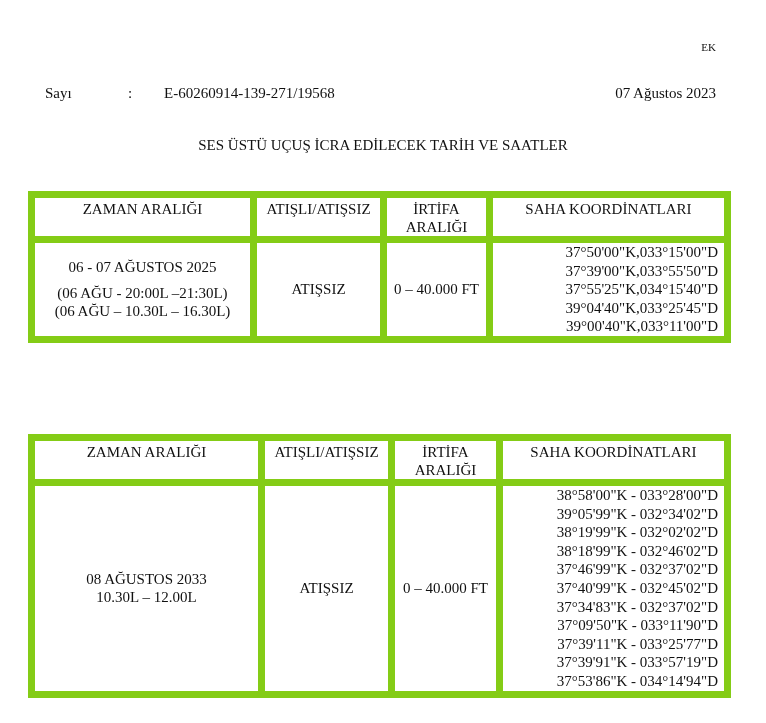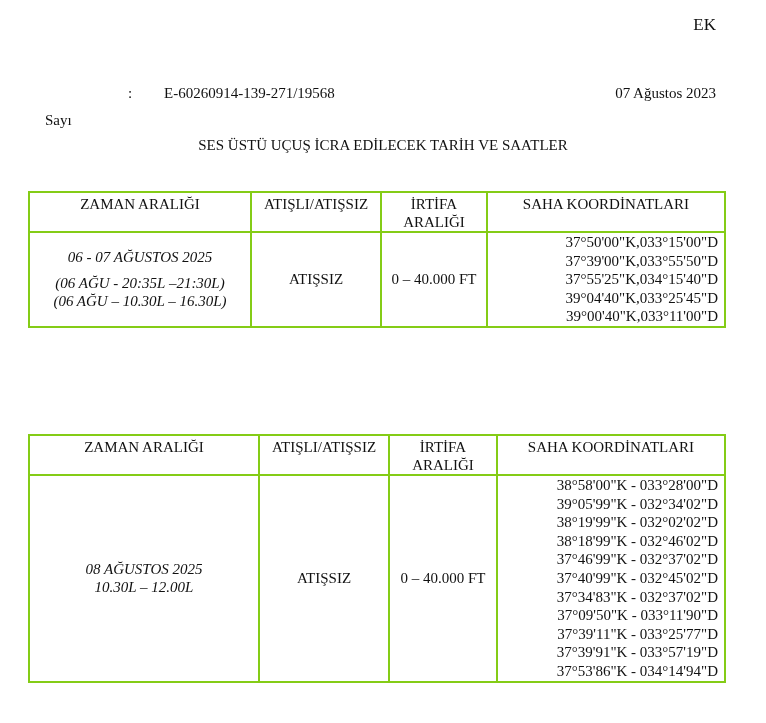--- a/index.html
+++ b/index.html
@@ -2,46 +2,46 @@
 <html><head>
 <meta charset="utf-8">
 <style>
   html, body { margin: 0; padding: 0; background: #ffffff; }
   body {
     width: 766px; height: 723px; position: relative; overflow: hidden;
     font-family: "Liberation Serif", "DejaVu Serif", serif;
     color: #111111; font-size: 15px;
   }
   .abs { position: absolute; }
-  #ek { top: 15px; right: 50px; font-size: 17px; }
-  #sayi-label { top: 85px; left: 45px; margin-top: 27px; }
+  #ek { top: 41px; right: 50px; font-size: 11px; }
+  #sayi-label { top: 85px; left: 45px; }
   #sayi-colon { top: 85px; left: 128px; }
   #sayi-value { top: 85px; left: 148px; margin-left: 16px; }
   #doc-date { top: 85px; right: 50px; }
   #doc-title { top: 137px; left: 0; width: 766px; text-align: center; }
 
   table.grid {
     position: absolute; border-collapse: collapse; table-layout: fixed;
     font-size: 15px; line-height: 18px;
   }
   table.grid td, table.grid th {
-    border: 2px solid #84cc16; font-weight: normal; padding: 0 4px;
+    border: 7px solid #84cc16; font-weight: normal; padding: 0 4px;
     text-align: center; vertical-align: middle;
   }
   table.grid th { vertical-align: top; padding-top: 2px; }
   .coords { text-align: right !important; padding-right: 6px !important; vertical-align: top !important; }
   .coords div { line-height: 18.6px; }
   .zaman-main { margin-bottom: 8px; }
   #table1 { left: 28px; top: 191px; width: 696px; }
   #table1 thead tr { height: 38px; }
   #table1 tbody tr { height: 92px; }
   #table2 { left: 28px; top: 434px; width: 696px; }
   #table2 thead tr { height: 37px; }
   #table2 tbody tr { height: 205px; }
-  .cell-block div { line-height: 18px; font-style: italic; }
+  .cell-block div { line-height: 18px; }
 </style>
 </head>
 <body>
 
 <div id="ek" class="abs">EK</div>
 <div id="sayi-label" class="abs">Sayı</div>
 <div id="sayi-colon" class="abs">:</div>
 <div id="sayi-value" class="abs">E-60260914-139-271/19568</div>
 <div id="doc-date" class="abs">07 Ağustos 2023</div>
 <div id="doc-title" class="abs">SES ÜSTÜ UÇUŞ İCRA EDİLECEK TARİH VE SAATLER</div>
@@ -61,21 +61,21 @@
         <div>İRTİFA</div>
         <div>ARALIĞI</div>
       </th>
       <th>SAHA KOORDİNATLARI</th>
     </tr>
   </thead>
   <tbody>
     <tr>
       <td class="cell-block">
         <div class="zaman-main">06 - 07 AĞUSTOS 2025</div>
-        <div>(06 AĞU - 20:35L –21:30L)</div>
+        <div>(06 AĞU - 20:00L –21:30L)</div>
         <div>(06 AĞU – 10.30L – 16.30L)</div>
       </td>
       <td>ATIŞSIZ</td>
       <td>0 – 40.000 FT</td>
       <td class="coords">
         <div>37°50'00"K,033°15'00"D</div>
         <div>37°39'00"K,033°55'50"D</div>
         <div>37°55'25"K,034°15'40"D</div>
         <div>39°04'40"K,033°25'45"D</div>
         <div>39°00'40"K,033°11'00"D</div>
@@ -98,21 +98,21 @@
       <th>
         <div>İRTİFA</div>
         <div>ARALIĞI</div>
       </th>
       <th>SAHA KOORDİNATLARI</th>
     </tr>
   </thead>
   <tbody>
     <tr>
       <td class="cell-block">
-        <div>08 AĞUSTOS 2025</div>
+        <div>08 AĞUSTOS 2033</div>
         <div>10.30L – 12.00L</div>
       </td>
       <td>ATIŞSIZ</td>
       <td>0 – 40.000 FT</td>
       <td class="coords">
         <div>38°58'00"K - 033°28'00"D</div>
         <div>39°05'99"K - 032°34'02"D</div>
         <div>38°19'99"K - 032°02'02"D</div>
         <div>38°18'99"K - 032°46'02"D</div>
         <div>37°46'99"K - 032°37'02"D</div>

